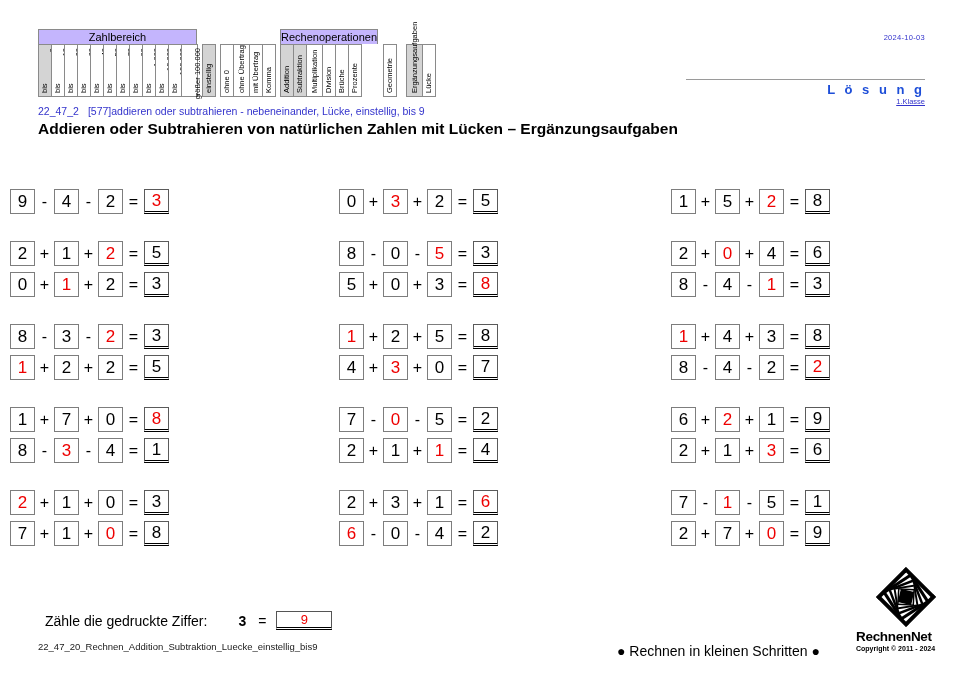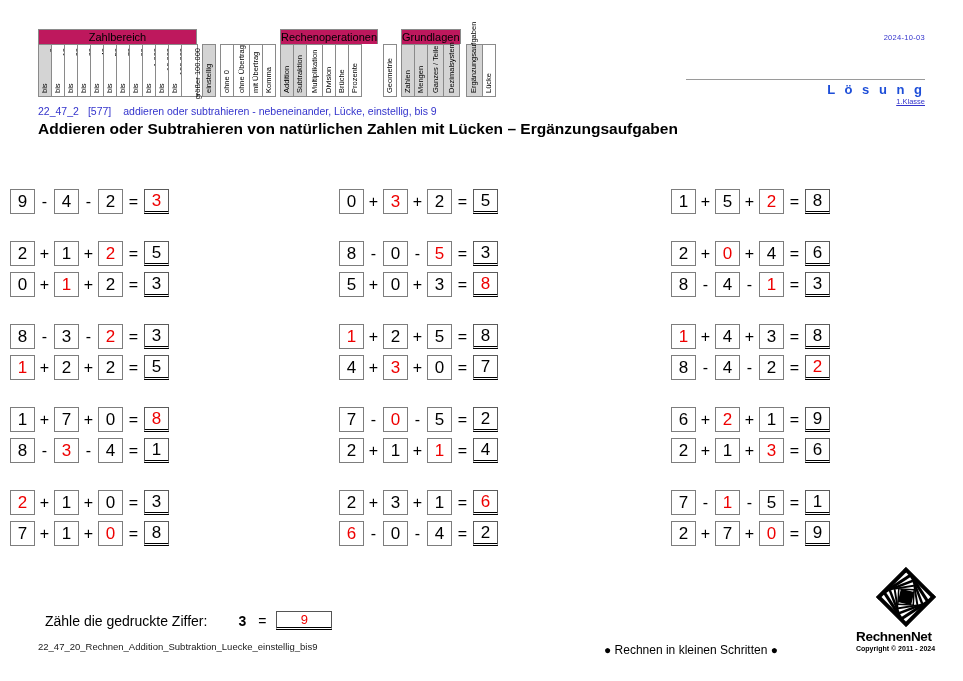--- a/index.html
+++ b/index.html
@@ -29,21 +29,21 @@
   }
   .cat-group { display: flex; flex-direction: column; }
   .cat-group-title {
     height: 15px;
     line-height: 15px;
     text-align: center;
     font-size: 11px;
     color: #000;
     border: 1px solid #8a8a8a;
     border-bottom: none;
-    background: #be185d;
+    background: #c4b5fd;
     box-sizing: border-box;
     white-space: nowrap;
   }
   .cat-group-title.blank { border: none; background: transparent; }
   .cat-cells { display: flex; }
   .cat-cell {
     width: 14px;
     height: 53px;
     border: 1px solid #8a8a8a;
     box-sizing: border-box;
@@ -115,21 +115,21 @@
   
   .code-line {
     position: absolute;
     left: 38px;
     top: 105px;
     font-size: 10.5px;
     color: #3333cc;
     white-space: nowrap;
   }
   .code-line .c1 { margin-right: 9px; }
-  .code-line .c2 { margin-right: 12px; }
+  .code-line .c2 { }
   .main-title {
     position: absolute;
     left: 38px;
     top: 120px;
     font-size: 15.5px;
     font-weight: bold;
     color: #000;
     white-space: nowrap;
   }
   .sub-title {
@@ -220,23 +220,23 @@
     position: absolute;
     left: 38px;
     top: 641px;
     font-size: 9.5px;
     color: #1a1a1a;
   }
 
   
   .foot-mid {
     position: absolute;
-    left: 604px;
+    left: 617px;
     top: 643px;
-    font-size: 12px;
+    font-size: 14px;
     color: #000;
     white-space: nowrap;
   }
   .foot-url {
     position: absolute;
     left: 752px;
     top: 679px;
     font-size: 15px;
     color: #000;
     white-space: nowrap;
@@ -374,37 +374,20 @@
       <div class="cat-gap"></div>
       <div class="cat-group">
         <div class="cat-group-title blank"></div>
         <div class="cat-cells">
           <div class="cat-cell">
             <span class="vtxt">Geometrie</span>
           </div>
         </div>
       </div>
       <div class="cat-gap"></div>
-      <div class="cat-group">
-        <div class="cat-group-title">Grundlagen</div>
-        <div class="cat-cells">
-          <div class="cat-cell shaded">
-            <span class="vtxt">Zahlen</span>
-          </div>
-          <div class="cat-cell shaded">
-            <span class="vtxt">Mengen</span>
-          </div>
-          <div class="cat-cell shaded wide">
-            <span class="vtxt">Ganzes / Teile</span>
-          </div>
-          <div class="cat-cell shaded wide">
-            <span class="vtxt">Dezimalsystem</span>
-          </div>
-        </div>
-      </div>
       <div class="cat-gap"></div>
       <div class="cat-group">
         <div class="cat-group-title blank"></div>
         <div class="cat-cells">
           <div class="cat-cell shaded wide">
             <span class="vtxt">Ergänzungsaufgaben</span>
           </div>
           <div class="cat-cell">
             <span class="vtxt">Lücke</span>
           </div>

